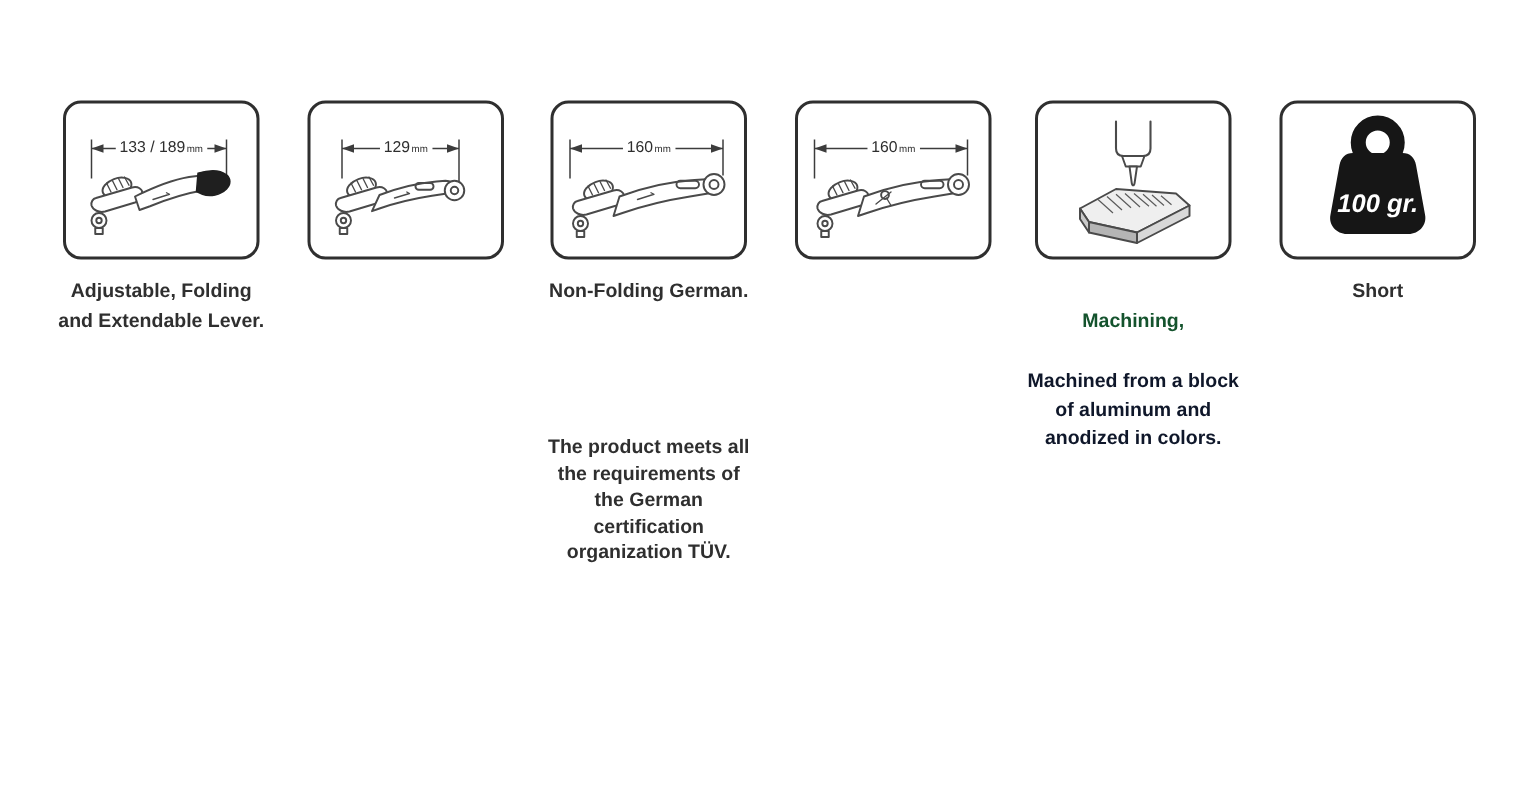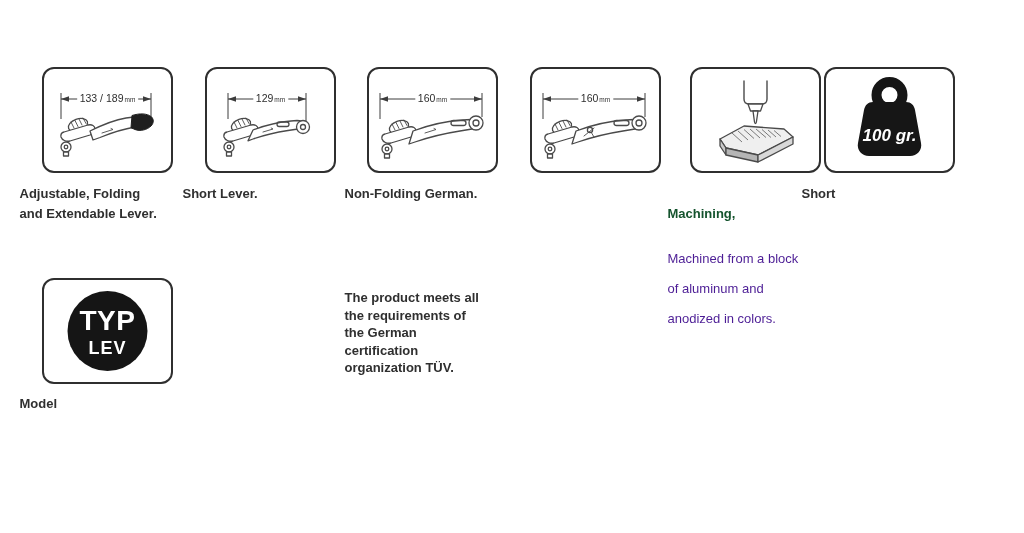--- a/index.html
+++ b/index.html
@@ -1,41 +1,41 @@
 <!DOCTYPE html>
 <html><head>
 <meta charset="utf-8">
 <style>
   html,body{margin:0;padding:0;background:#ffffff;}
   .page{
     position:relative;width:1024px;height:533px;background:#ffffff;
     font-family:"Liberation Sans",sans-serif;overflow:hidden;
   }
   .feature{position:absolute;width:131px;}
-  .c1{left:42px}.c2{left:205px}.c3{left:367px}.c4{left:530px}.c5{left:690px}.c6{left:824px}
+  .c1{left:42px}.c2{left:205px}.c3{left:367px}.c4{left:530px}.c5{left:690px}.c6{left:853px}
   .r1{top:67px}.r2{top:278px}
   .card{
     position:relative;width:131px;height:106px;box-sizing:border-box;
     background:#ffffff;border:2px solid #2f2f2f;border-radius:12px;
   }
   .card svg{position:absolute;left:0;top:0;width:127px;height:102px;}
   .dim-label{
     position:absolute;top:23px;left:50%;transform:translateX(-50%);
     background:#ffffff;padding:0 3px;white-space:nowrap;
     font-size:10.5px;color:#2e2e2e;line-height:13px;
   }
   .dim-unit{font-size:6.5px;margin-left:1px;}
   .caption{
-    display:block;width:176px;margin:11px 0 0 -22.5px;text-align:left;
+    display:block;width:176px;margin:11px 0 0 -22.5px;text-align:center;
     font-size:13px;font-weight:700;color:#2f2f2f;line-height:20px;
     white-space:pre-line;
   }
   .r2 .caption{line-height:17.5px;}
   .cap-title{display:block;font-weight:700;color:#14532d;}
-  .cap-desc{display:block;font-weight:400;color:#4c1d95;line-height:30px;white-space:pre-line;}
+  .cap-desc{display:block;font-weight:700;color:#0f172a;line-height:19px;white-space:pre-line;}
   svg text{font-family:"Liberation Sans",sans-serif;}
   .line{stroke:#4a4a4a;stroke-width:1.3;fill:#ffffff;stroke-linejoin:round;stroke-linecap:round;}
   .thin{stroke:#4a4a4a;stroke-width:0.9;fill:none;stroke-linecap:round;}
   .dim{stroke:#3c3c3c;stroke-width:1;fill:none;}
   .dimfill{fill:#3c3c3c;stroke:none;}
   .dark{fill:#1f1f1f;stroke:#1f1f1f;stroke-width:1;}
   .badge-circle{fill:#151515;}
   .badge-txt{fill:#ffffff;font-weight:bold;text-anchor:middle;}
 </style>
 </head>
@@ -88,21 +88,20 @@
           <rect x="70" y="53" width="12" height="4.5" rx="2.2" fill="none"></rect>
           <path class="thin" d="M56,63 l10,-3 -1.8,-1"></path>
           <circle cx="96" cy="58" r="6.5"></circle>
           <circle cx="96" cy="58" r="2.5"></circle>
         </g>
       </svg>
       <div class="dim-label">
         <span>129</span><span class="dim-unit">mm</span>
       </div>
     </div>
-    <div class="caption">Short Lever.</div>
   </section>
 
   <section class="feature c3 r1">
     <div class="card">
       <svg viewBox="0 0 127 102">
         <path class="dim" d="M11,24 V50 M113,24 V48"></path>
         <path class="dim" d="M11,30 H113"></path>
         <polygon class="dimfill" points="11,30 19,27.2 19,32.8"></polygon>
         <polygon class="dimfill" points="113,30 105,27.2 105,32.8"></polygon>
         <g class="line">
@@ -181,30 +180,20 @@
     <div class="card">
       <svg viewBox="0 0 127 102">
         <circle cx="63.5" cy="26" r="13" fill="none" stroke="#161616" stroke-width="10"></circle>
         <path d="M47,33 h33 c5,0 8,3 9,8 l6,33 c1.5,7 -4,13 -11,13 H43 c-7,0 -12.5,-6 -11,-13 l6,-33 c1,-5 4,-8 9,-8 z" fill="#161616"></path>
         <text x="63.5" y="72" font-size="17" font-weight="bold" font-style="italic" fill="#ffffff" text-anchor="middle">100 gr.</text>
       </svg>
     </div>
     <div class="caption">Short</div>
   </section>
 
-  <section class="feature c1 r2">
-    <div class="card">
-      <svg viewBox="0 0 127 102">
-        <circle class="badge-circle" cx="63.5" cy="51" r="40"></circle>
-        <text class="badge-txt" x="63.5" y="50" font-size="28" letter-spacing="0.5">TYP</text>
-        <text class="badge-txt" x="63.5" y="74" font-size="18" letter-spacing="1">LEV</text>
-      </svg>
-    </div>
-    <div class="caption">Model</div>
-  </section>
 
 
   <section class="feature c3 r2">
     <div class="caption">The product meets all
 the requirements of
 the German
 certification
 organization TÜV.</div>
   </section>
 

